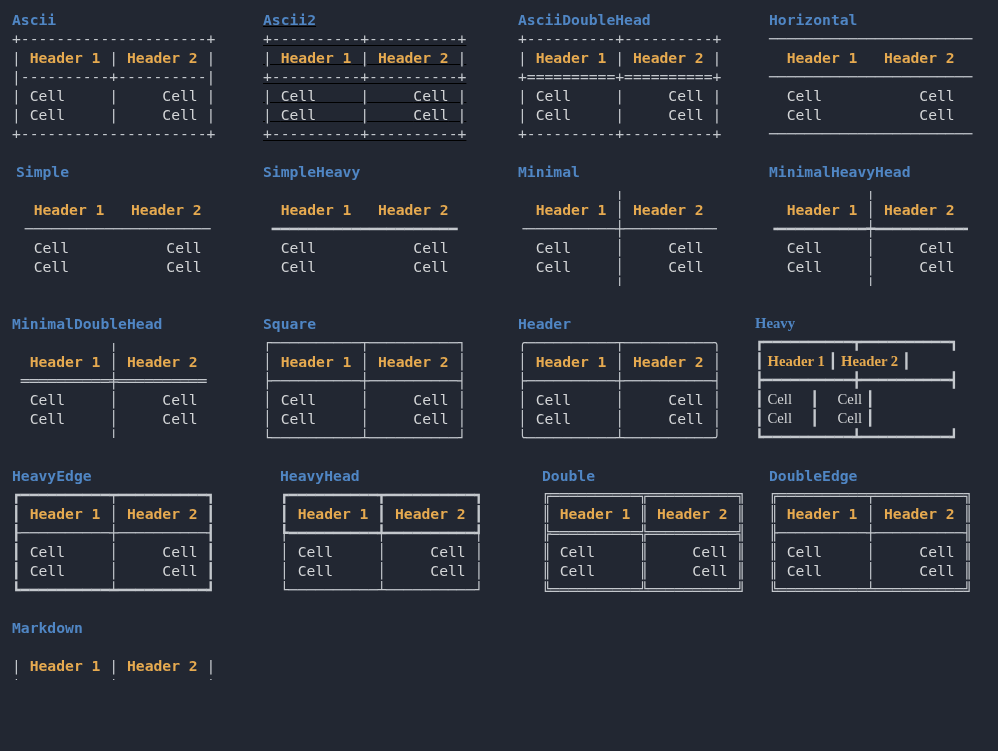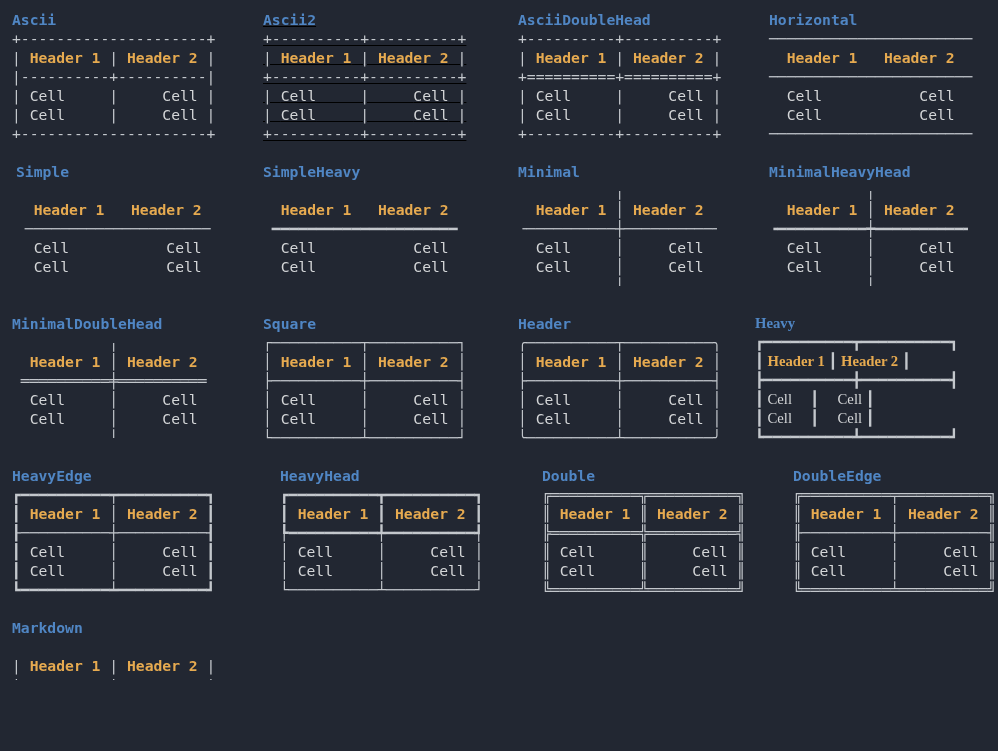--- a/index.html
+++ b/index.html
@@ -150,21 +150,21 @@
     </div>
     <div class="block" style="left: 542px; top: 466px;">
       <div class="ln"><span class="title">Double</span></div>
       <div class="ln"><span class="b">╔══════════╦══════════╗</span></div>
       <div class="ln"><span class="b">║ </span><span class="h">Header 1</span><span class="b"> ║ </span><span class="h">Header 2</span><span class="b"> ║</span></div>
       <div class="ln"><span class="b">╠══════════╬══════════╣</span></div>
       <div class="ln"><span class="b">║ </span><span class="c">Cell</span><span class="b">     ║     </span><span class="c">Cell</span><span class="b"> ║</span></div>
       <div class="ln"><span class="b">║ </span><span class="c">Cell</span><span class="b">     ║     </span><span class="c">Cell</span><span class="b"> ║</span></div>
       <div class="ln"><span class="b">╚══════════╩══════════╝</span></div>
     </div>
-    <div class="block" style="left: 769px; top: 466px; margin-left: 24px;">
+    <div class="block" style="left: 769px; top: 466px;">
       <div class="ln"><span class="title">DoubleEdge</span></div>
       <div class="ln"><span class="b">╔══════════╤══════════╗</span></div>
       <div class="ln"><span class="b">║ </span><span class="h">Header 1</span><span class="b"> │ </span><span class="h">Header 2</span><span class="b"> ║</span></div>
       <div class="ln"><span class="b">╟──────────┼──────────╢</span></div>
       <div class="ln"><span class="b">║ </span><span class="c">Cell</span><span class="b">     │     </span><span class="c">Cell</span><span class="b"> ║</span></div>
       <div class="ln"><span class="b">║ </span><span class="c">Cell</span><span class="b">     │     </span><span class="c">Cell</span><span class="b"> ║</span></div>
       <div class="ln"><span class="b">╚══════════╧══════════╝</span></div>
     </div>
     <div class="block" style="left: 12px; top: 618px;">
       <div class="ln"><span class="title">Markdown</span></div>

